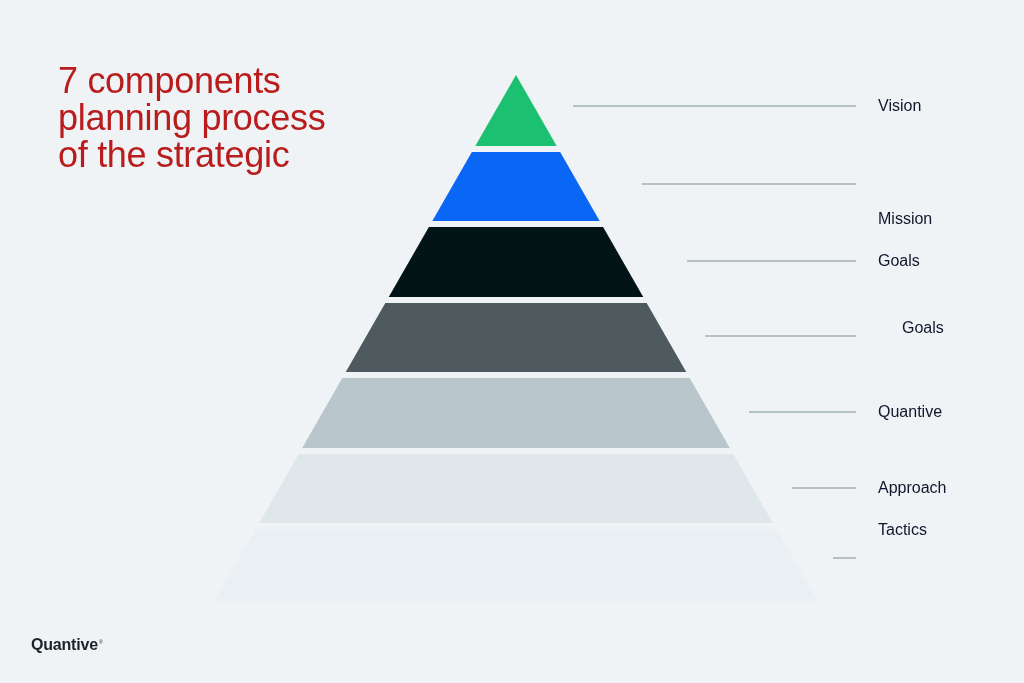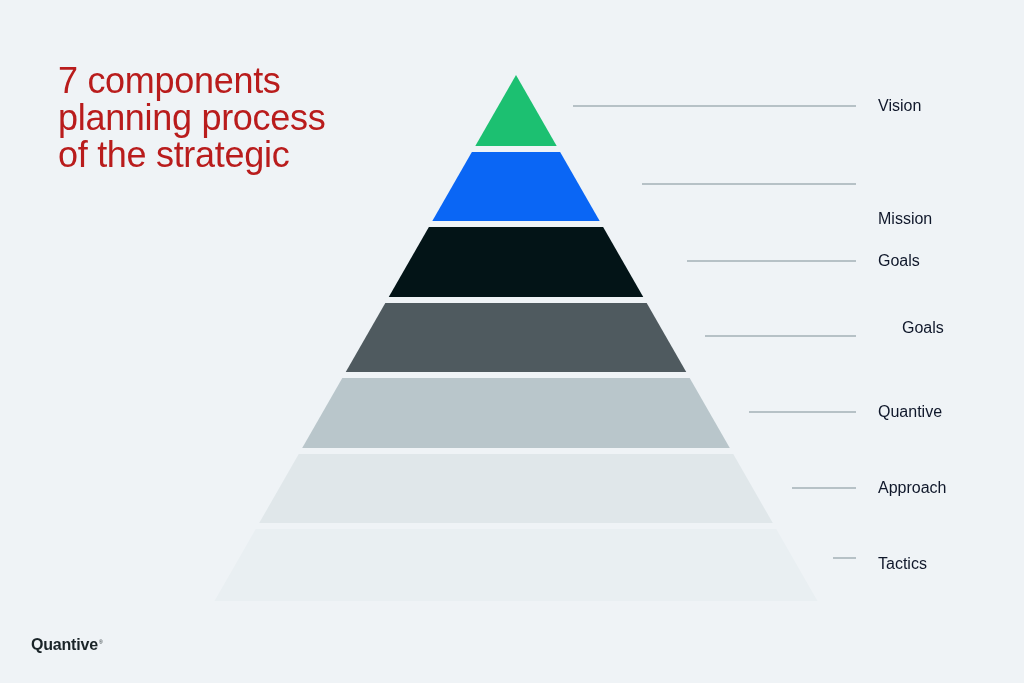--- a/index.html
+++ b/index.html
@@ -59,15 +59,15 @@
 <div class="leader" style="left: 749px; width: 107px; top: 412px;"></div>
 <div class="leader" style="left: 792px; width: 64px; top: 488px;"></div>
 <div class="leader" style="left: 833px; width: 23px; top: 558px;"></div>
 
 <div class="label" style="top: 106px;">Vision</div>
 <div class="label" style="top: 200px; margin-top: 19px;">Mission</div>
 <div class="label" style="top: 261px;">Goals</div>
 <div class="label" style="top: 328px; margin-left: 24px;">Goals</div>
 <div class="label" style="top: 412px;">Quantive</div>
 <div class="label" style="top: 488px; text-align: right;">Approach</div>
-<div class="label" style="top: 564px;">Tactics</div>
+<div class="label" style="top: 530px;">Tactics</div>
 
 <div class="logo"><span>Quantive</span><sup>®</sup></div>
 
 </body></html>

